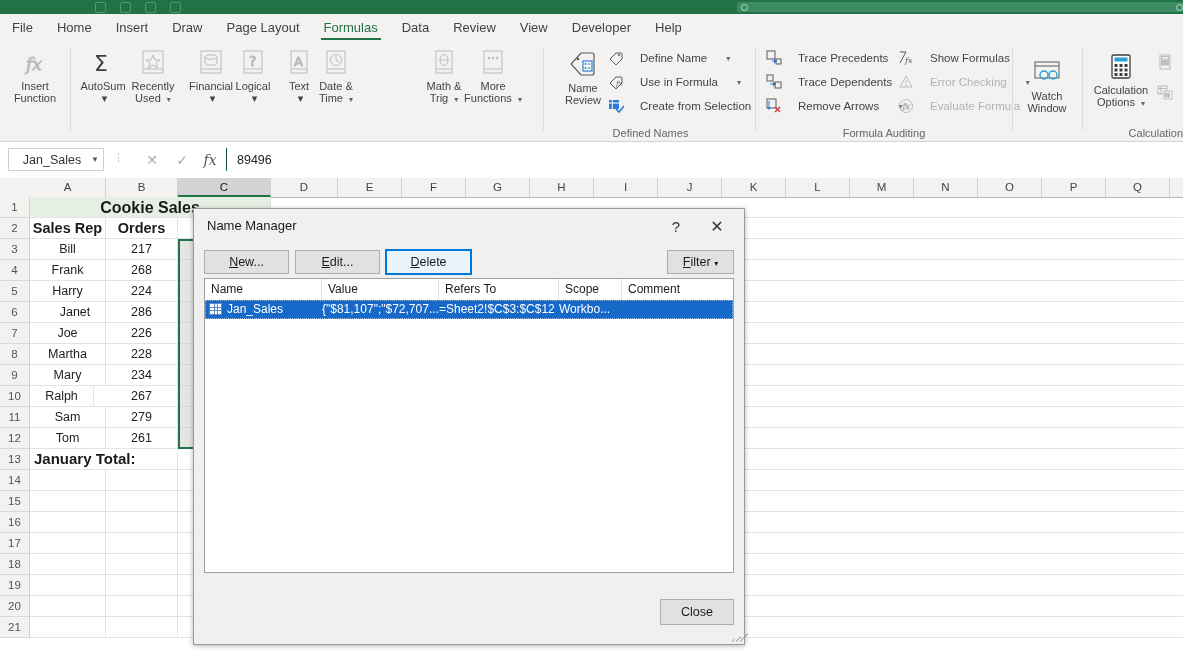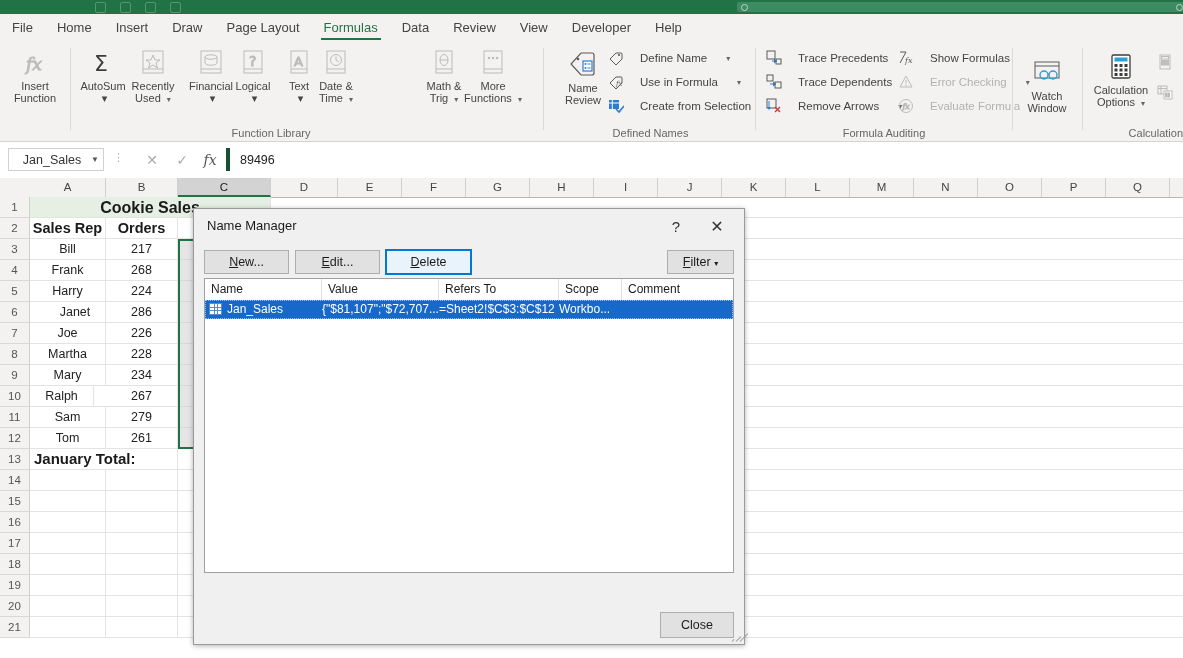--- a/index.html
+++ b/index.html
@@ -41,21 +41,21 @@
   .chev{font-size:8px;color:#666;margin-left:3px;}
 
   
   #fbar{position:absolute;left:0;top:142px;width:1183px;height:36px;background:#fff;border-bottom:1px solid #d6d4d2;}
   #namebox{position:absolute;left:8px;top:6px;width:96px;height:23px;border:1px solid #d2d0ce;background:#fff;
            display:flex;align-items:center;padding:0 4px;box-sizing:border-box;font-size:12.5px;color:#333;}
   #namebox .nb-txt{flex:1;text-align:center;}
   #namebox .nb-arrow{font-size:8px;color:#555;}
   #fb-dots{position:absolute;left:113px;top:12px;font-size:11px;color:#aaa;letter-spacing:0;line-height:6px;}
   .fbbtn{position:absolute;top:6px;width:28px;height:23px;display:flex;align-items:center;justify-content:center;color:#aaa;font-size:14px;}
-  #fb-input{position:absolute;left:226px;top:6px;width:948px;height:23px;border-left:4px solid #14532d;
+  #fb-input{position:absolute;left:226px;top:6px;width:948px;height:23px;border-left:1px solid #14532d;
             display:flex;align-items:center;padding-left:10px;box-sizing:border-box;font-size:12.5px;color:#222;}
 
   
   #grid{position:absolute;left:0;top:178px;width:1183px;height:480px;background:#fff;overflow:hidden;}
   #colhdr{position:absolute;left:0;top:0;height:19px;width:1183px;background:#f3f2f1;border-bottom:1px solid #b7b7b7;}
   #colhdr .ch{position:absolute;top:0;height:19px;line-height:19px;text-align:center;font-size:11.5px;color:#444;
              border-right:1px solid #cfcfcf;box-sizing:border-box;}
   #colhdr .ch.sel{background:#d3d3d3;border-bottom:2px solid #217346;color:#1b1b1b;}
   #corner{position:absolute;left:0;top:0;width:30px;height:19px;background:#f3f2f1;border-right:1px solid #cfcfcf;border-bottom:1px solid #b7b7b7;}
   #corner .tri{position:absolute;right:3px;bottom:2px;width:0;height:0;border-left:8px solid transparent;border-bottom:8px solid #a6a6a6;}
@@ -126,21 +126,20 @@
   <div class="tab">Data</div>
   <div class="tab">Review</div>
   <div class="tab">View</div>
   <div class="tab">Developer</div>
   <div class="tab">Help</div>
 </div>
 
 <div id="ribbon">
 
   <div class="rgroup" style="left:0;width:542px;">
-    <div class="glabel">Function Library</div>
 
     <div class="bigbtn dis" style="left:4px;">
       <div class="ico">
         <svg width="26" height="26" viewBox="0 0 26 26">
             <text x="4" y="20" font-family="DejaVu Serif, serif" font-style="italic" font-size="17" fill="#bdbbb9">fx</text>
           </svg>
       </div>
       <div class="lbl">Insert</div>
       <div class="lbl">Function</div>
     </div>
@@ -664,20 +663,20 @@
         <i style="left:7px;top:0;width:1px;height:10px;"></i>
       </span>
       <span class="lc" style="left:22px;width:95px;">Jan_Sales</span>
       <span class="lc" style="left:117px;width:117px;">{"$81,107";"$72,707...</span>
       <span class="lc" style="left:234px;width:120px;">=Sheet2!$C$3:$C$12</span>
       <span class="lc" style="left:354px;width:63px;">Workbo...</span>
       <span class="lc" style="left:417px;width:111px;"></span>
     </div>
   </div>
 
-  <div class="dbtn" style="left:466px;top:403px;width:74px;height:26px;">Close</div>
+  <div class="dbtn" style="left:466px;top:390px;width:74px;height:26px;">Close</div>
 
   <div id="grip">
     <i style="left:10px;top:11px;width:11px;"></i>
     <i style="left:6px;top:11px;width:7px;"></i>
     <i style="left:2px;top:11px;width:3px;"></i>
   </div>
 </div>
 
 </body></html>

